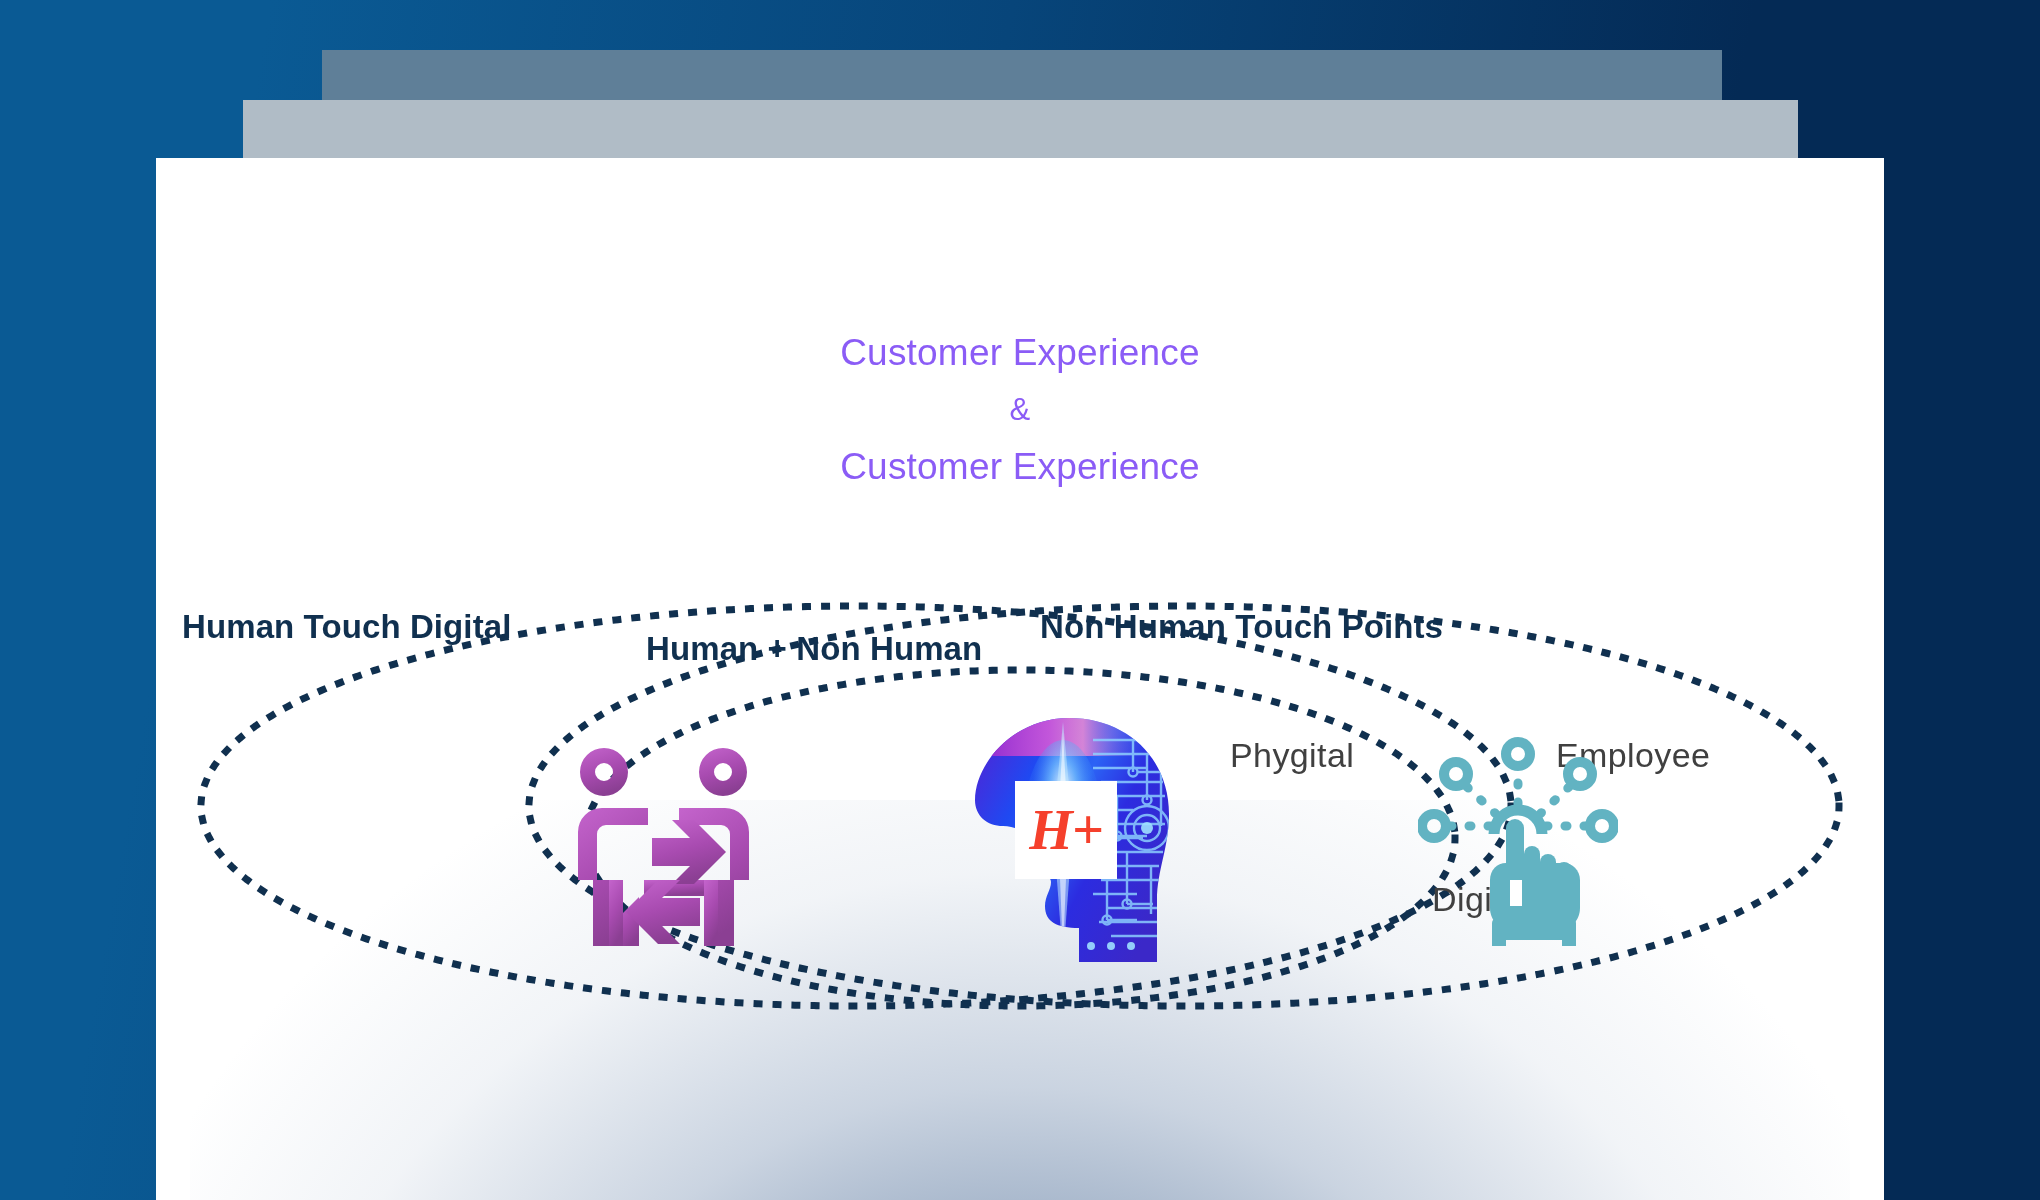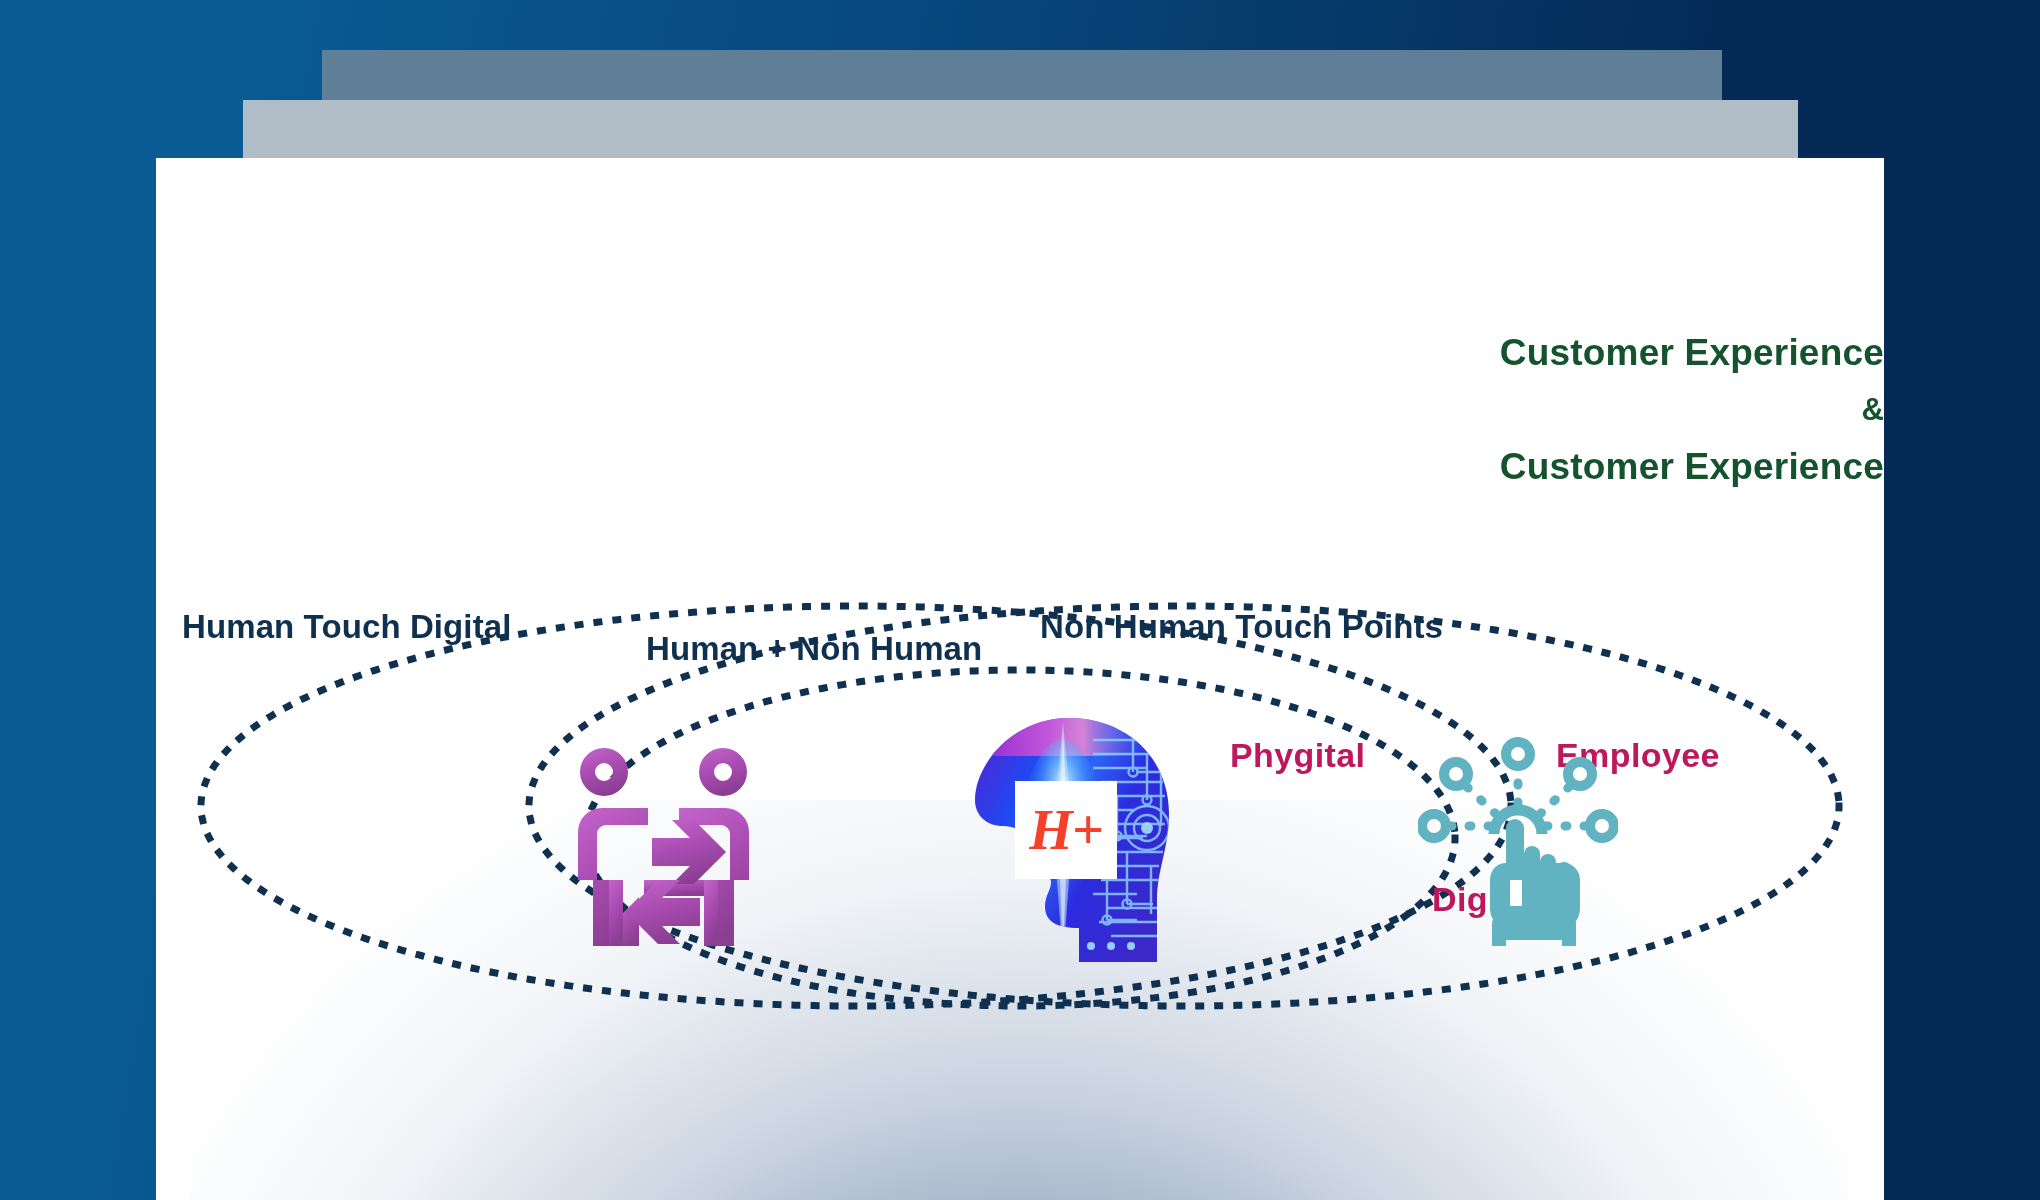--- a/index.html
+++ b/index.html
@@ -32,41 +32,41 @@
         rgba(28,62,110,0.80) 0%,
         rgba(40,78,128,0.55) 22%,
         rgba(80,112,155,0.30) 44%,
         rgba(150,170,195,0.13) 64%,
         rgba(255,255,255,0) 82%);
   }
 
   
   #headline{
     position:absolute; left:0; top:166px; width:100%;
-    text-align:right; color:#14532d;
-    font-weight:bold; font-size:37px; line-height:57px;
+    text-align:center; color:#8b5cf6;
+    font-weight:normal; font-size:37px; line-height:57px;
     letter-spacing:.2px;
   }
   #headline .amp{ font-size:31px; }
 
   
   #venn{ position:absolute; left:0; top:0; width:1728px; height:1042px; }
 
   
   .ring-label{
     position:absolute; color:#10304f; font-weight:bold; font-size:33px;
     white-space:nowrap; letter-spacing:.1px;
   }
   #label-human{ left:26px; top:450px; }
   #label-center{ left:490px; top:472px; }
   #label-nonhuman{ left:884px; top:450px; }
 
   
   .soft-label{
-    position:absolute; color:#be185d; font-size:34px; font-weight:700;
+    position:absolute; color:#404040; font-size:34px; font-weight:400;
     white-space:nowrap; letter-spacing:.4px;
   }
   #word-phygital{ left:1074px; top:578px; }
   #word-physical{ left:1400px; top:578px; }
   #word-digital{  left:1276px; top:722px; }
 
   
   .icon-wrap{ position:absolute; }
   #icon-handshake{ left:400px; top:570px; width:240px; height:240px; }
   #icon-head{ left:785px; top:552px; width:250px; height:260px; }

